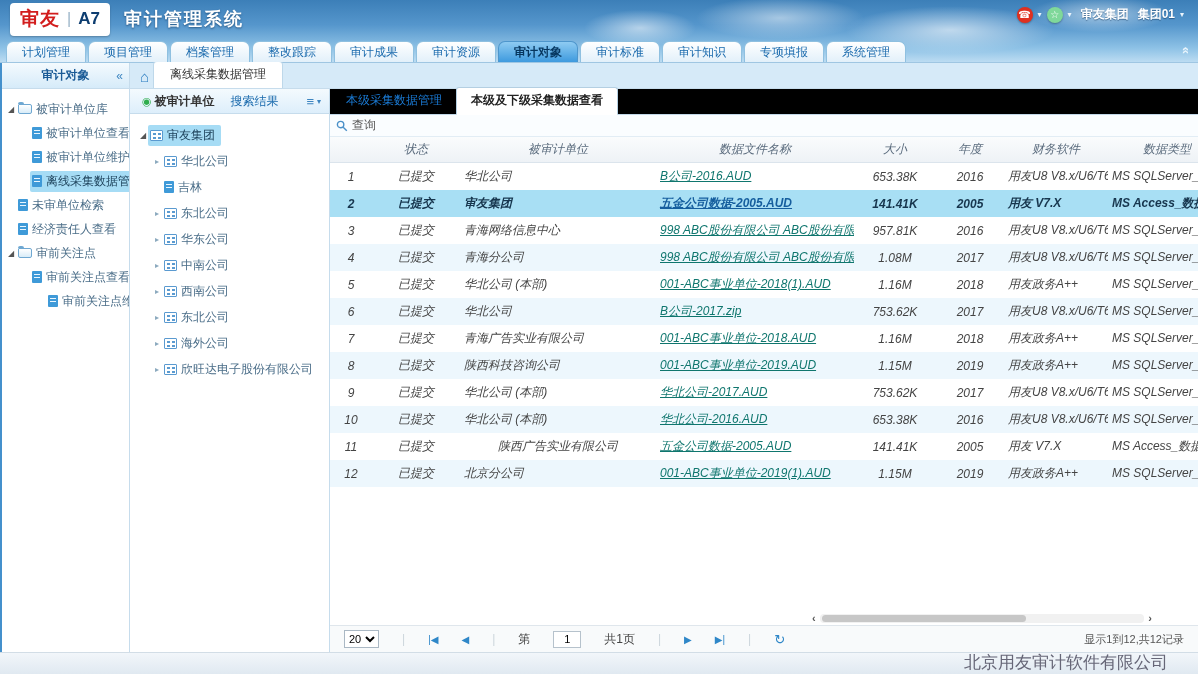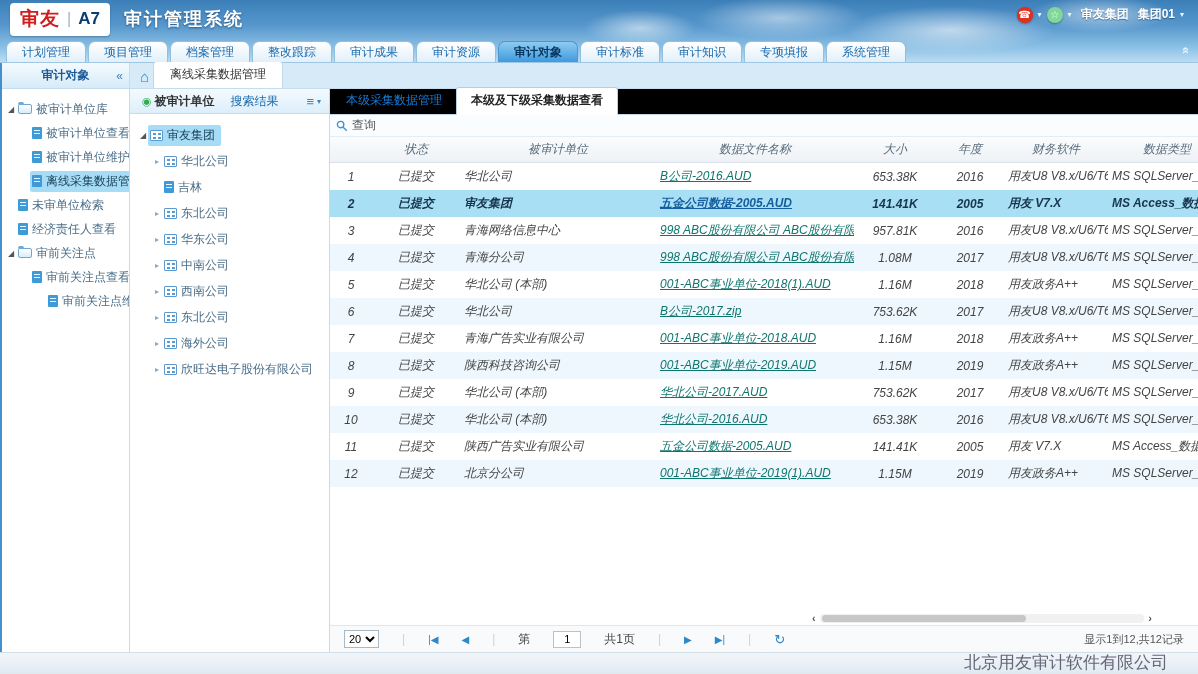--- a/index.html
+++ b/index.html
@@ -471,21 +471,21 @@
                   <div class="g-cell" style="width: 196px; text-align: left;">华北公司 (本部)</div>
                   <div class="g-cell" style="width: 198px; text-align: left;"><a class="flink" href="#">华北公司-2016.AUD</a></div>
                   <div class="g-cell" style="width: 82px; text-align: center;">653.38K</div>
                   <div class="g-cell" style="width: 68px; text-align: center;">2016</div>
                   <div class="g-cell" style="width: 104px; text-align: left;">用友U8 V8.x/U6/T6</div>
                   <div class="g-cell" style="width: 118px; text-align: left;">MS SQLServer_数据</div>
                 </div>
                 <div class="g-row">
                   <div class="g-cell" style="width: 42px; text-align: center;">11</div>
                   <div class="g-cell" style="width: 88px; text-align: center;">已提交</div>
-                  <div class="g-cell" style="width: 196px; text-align: left;">陕西广告实业有限公司</div>
+                  <div class="g-cell" style="width: 196px; text-align: center;">陕西广告实业有限公司</div>
                   <div class="g-cell" style="width: 198px; text-align: left;"><a class="flink" href="#">五金公司数据-2005.AUD</a></div>
                   <div class="g-cell" style="width: 82px; text-align: center;">141.41K</div>
                   <div class="g-cell" style="width: 68px; text-align: center;">2005</div>
                   <div class="g-cell" style="width: 104px; text-align: left;">用友 V7.X</div>
                   <div class="g-cell" style="width: 118px; text-align: left;">MS Access_数据文件</div>
                 </div>
                 <div class="g-row stripe">
                   <div class="g-cell" style="width: 42px; text-align: center;">12</div>
                   <div class="g-cell" style="width: 88px; text-align: center;">已提交</div>
                   <div class="g-cell" style="width: 196px; text-align: left;">北京分公司</div>

